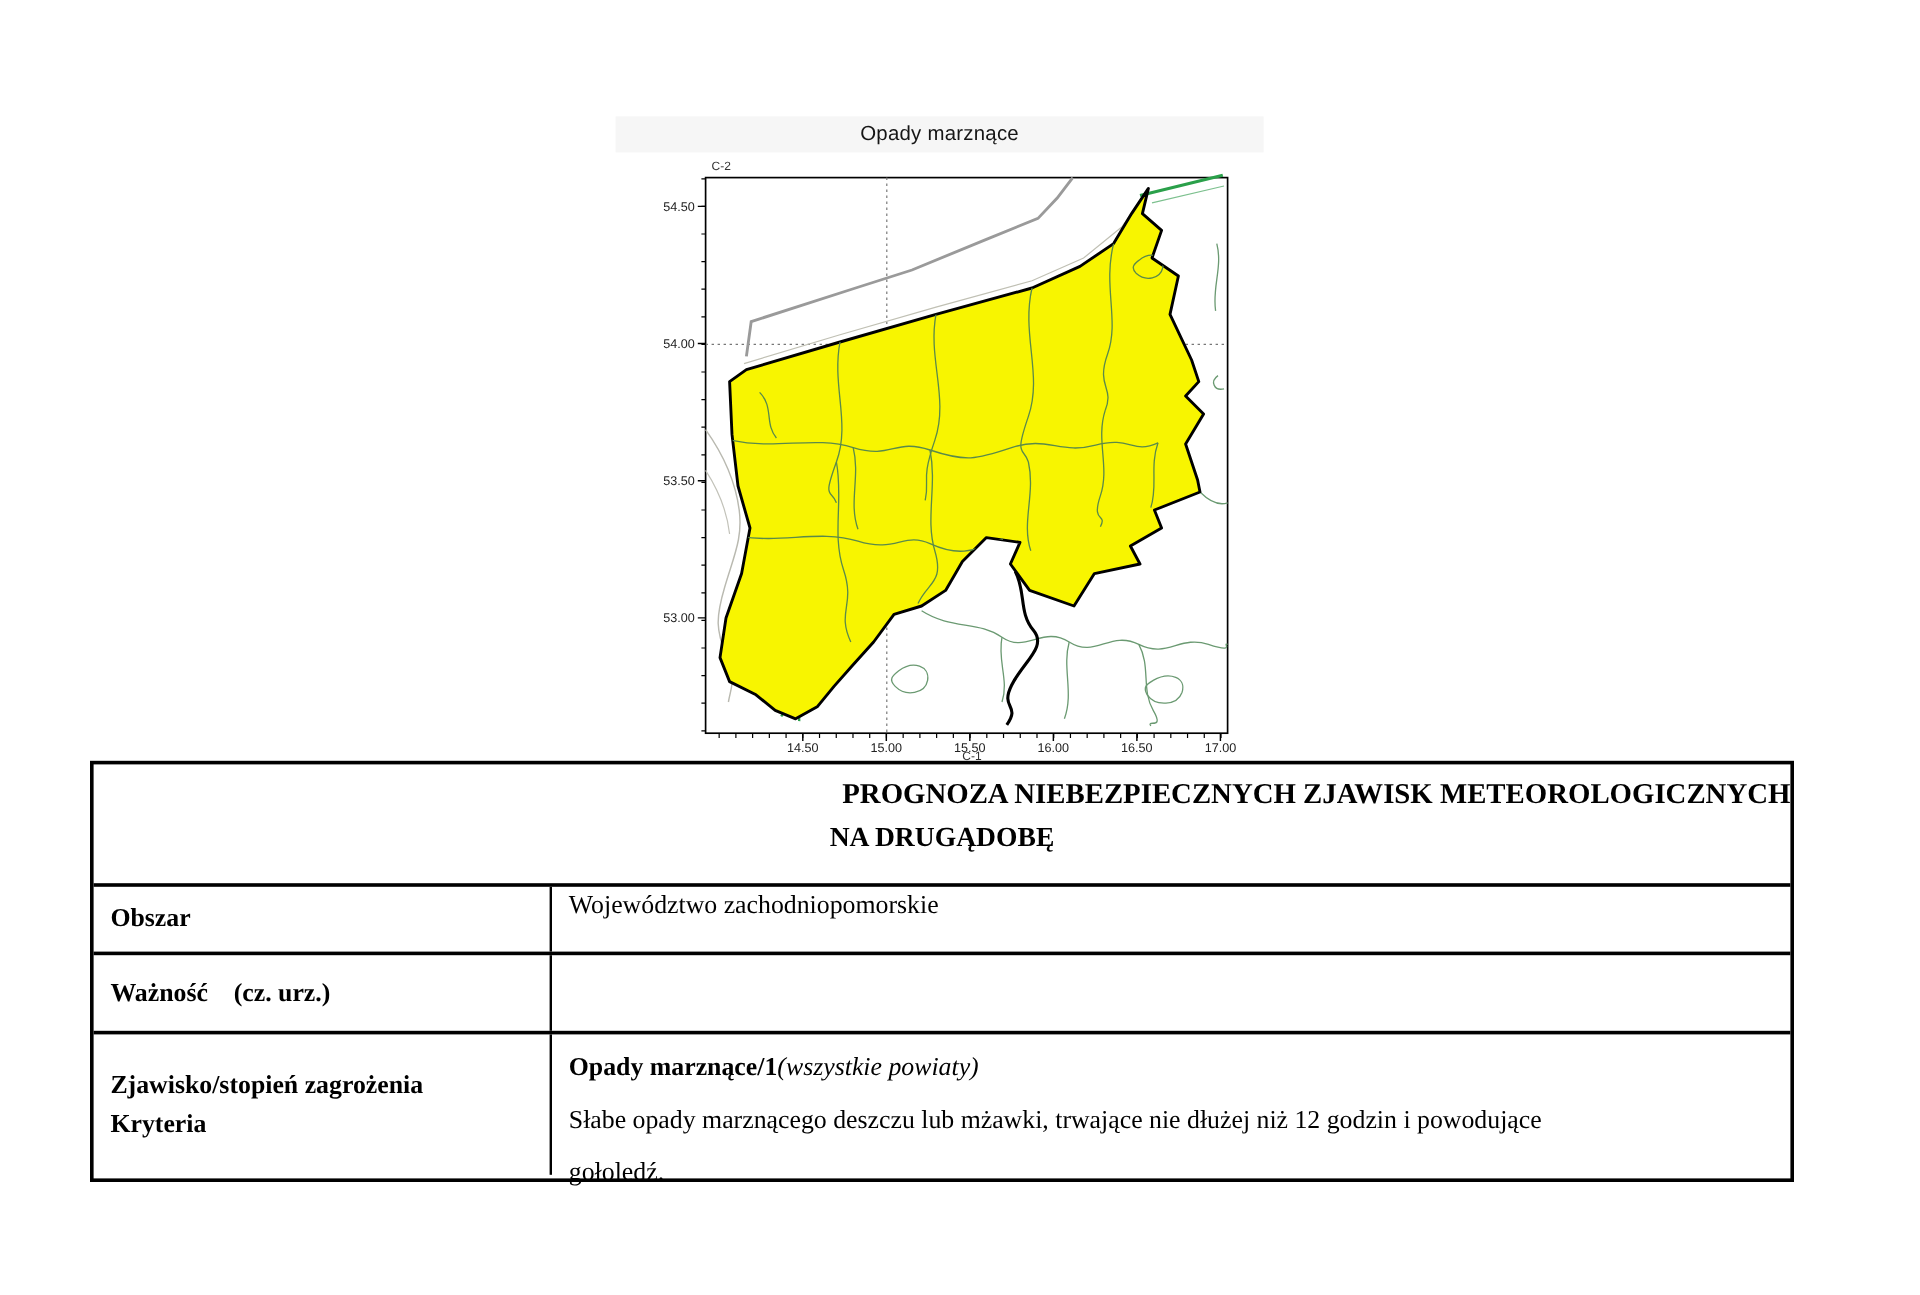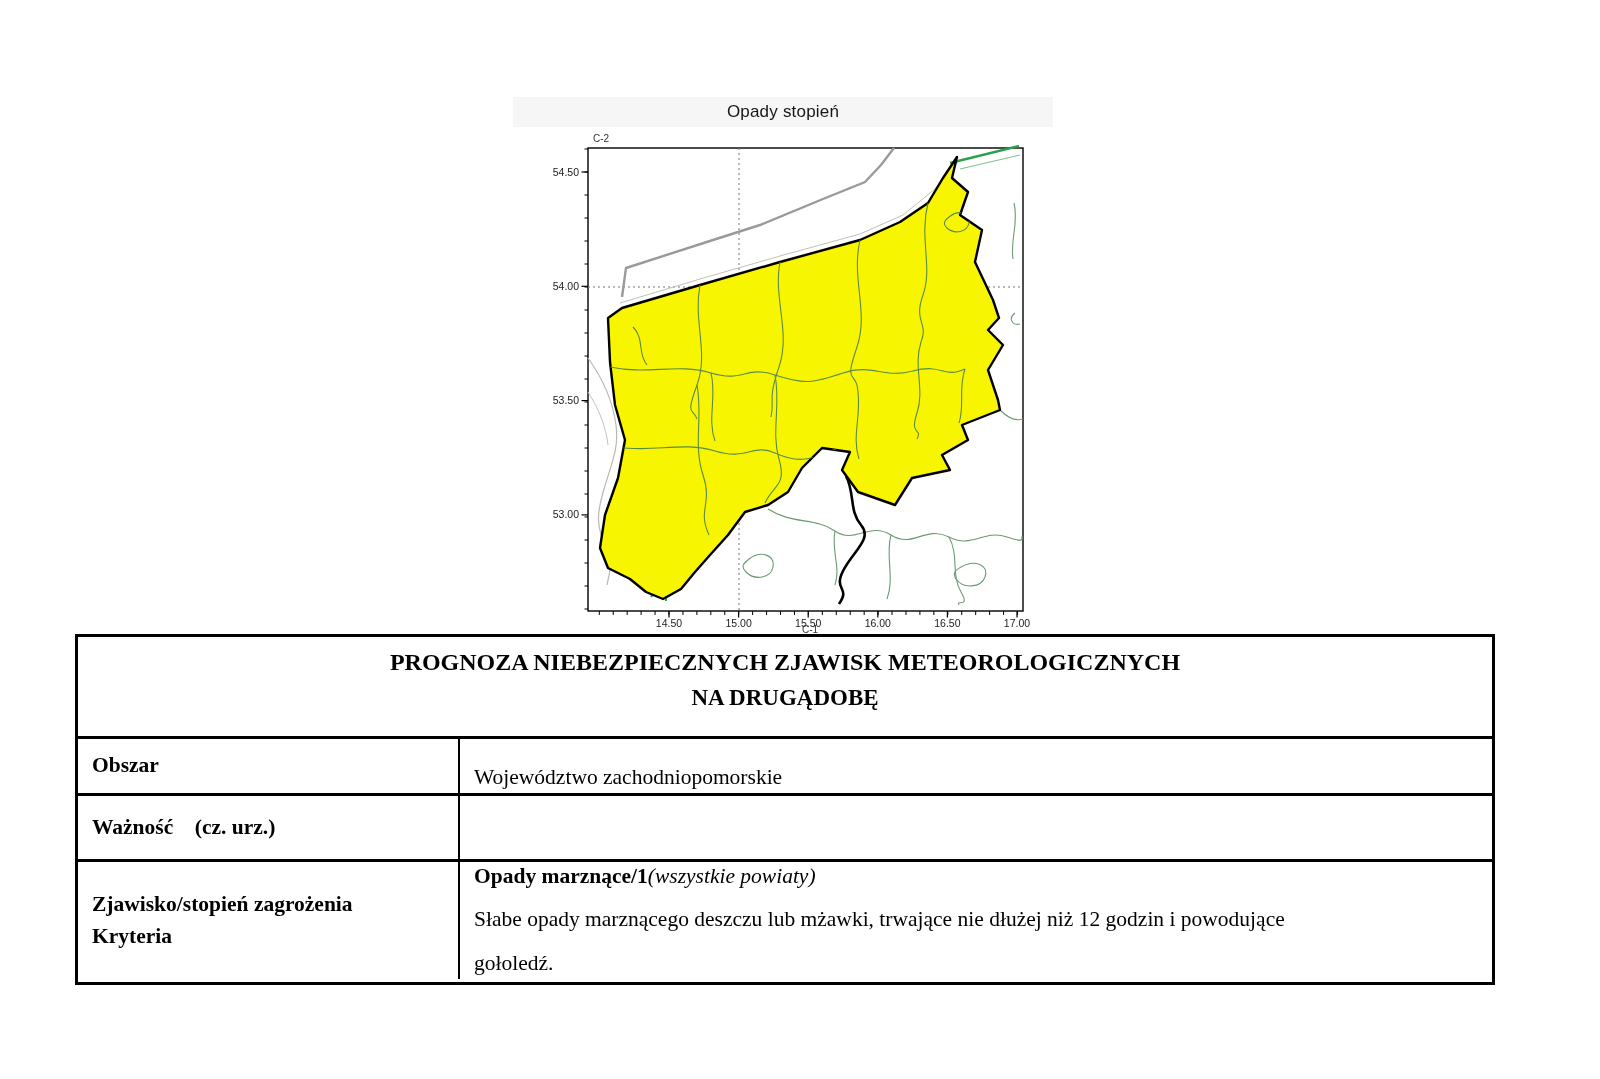--- a/index.html
+++ b/index.html
@@ -16,37 +16,37 @@
   .tbl{position:absolute;left:75px;top:634px;width:1420px;height:351px;
        border:3px solid #000;box-sizing:border-box;background:#fff;}
   .row{display:flex;box-sizing:border-box;border-top:3px solid #000;}
   .row.first{border-top:none;flex-direction:column;justify-content:center;text-align:center;}
   .r1{height:84px;}
   .r2{height:57px;margin-top:15px;}
   .r3{height:66px;}
   .r4{height:120px;}
   .c1{width:382px;border-right:2px solid #000;box-sizing:border-box;
       padding-left:14px;display:flex;flex-direction:column;justify-content:center;}
-  .c2{flex:1;padding-left:14px;padding-right:22px;display:flex;flex-direction:column;justify-content:flex-end;font-family:Liberation Serif, serif;}
+  .c2{flex:1;padding-left:14px;padding-right:22px;display:flex;flex-direction:column;justify-content:flex-start;font-family:Liberation Serif, serif;}
   .lbl{font-weight:bold;font-size:21.5px;line-height:31.5px;color:#000;}
   .val{font-size:21.5px;line-height:31px;color:#000;}
   .r4 .val{line-height:31.5px;margin-top:12px;}
-  .title-red{font-weight:bold;font-size:24px;line-height:38px;}
+  .title-red{font-weight:bold;font-size:24px;line-height:38px;text-align:right;}
   .title-black{color:#000;font-weight:bold;font-size:23px;line-height:34px;}
   .pre{white-space:pre;}
   .ital{font-style:italic;font-weight:normal;}
   .bold{font-weight:bold;}
 </style>
 </head>
 <body>
 
 <div id="page">
 
   <div class="map-block">
-    <div class="map-title">Opady stopień</div>
+    <div class="map-title">Opady marznące</div>
 
     <svg id="plot-svg" class="map-svg" width="540" height="507" viewBox="0 0 540 507">
       <defs>
         <clipPath id="regionClip">
           <polygon points="95,191 109,181 187,158 267,135 347,113 387,95 415,76 430,51 444,30 439,51 455,65 447,88 469,103 462,135 480,173 486,191 475,203 490,218 475,243 485,273 487,283 449,298 455,313 429,328 437,343 399,351 382,378 345,365 329,343 337,325 309,321 289,341 275,365 255,378 232,385 215,408 197,428 182,445 168,462 150,472 133,465 117,452 95,441 87,421 92,388 105,351 112,313 102,278 97,235"></polygon>
         </clipPath>
       </defs>
 
       <rect x="75" y="21" width="435" height="463" fill="#ffffff" stroke="#000" stroke-width="1.4"></rect>
 

